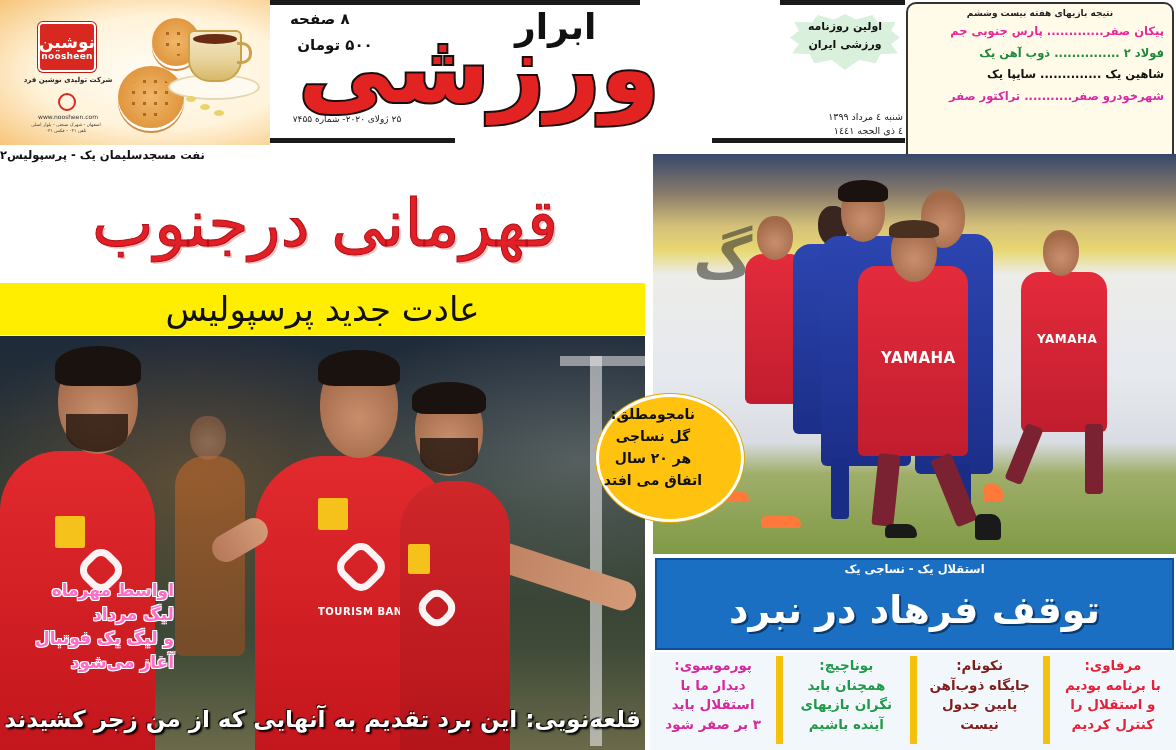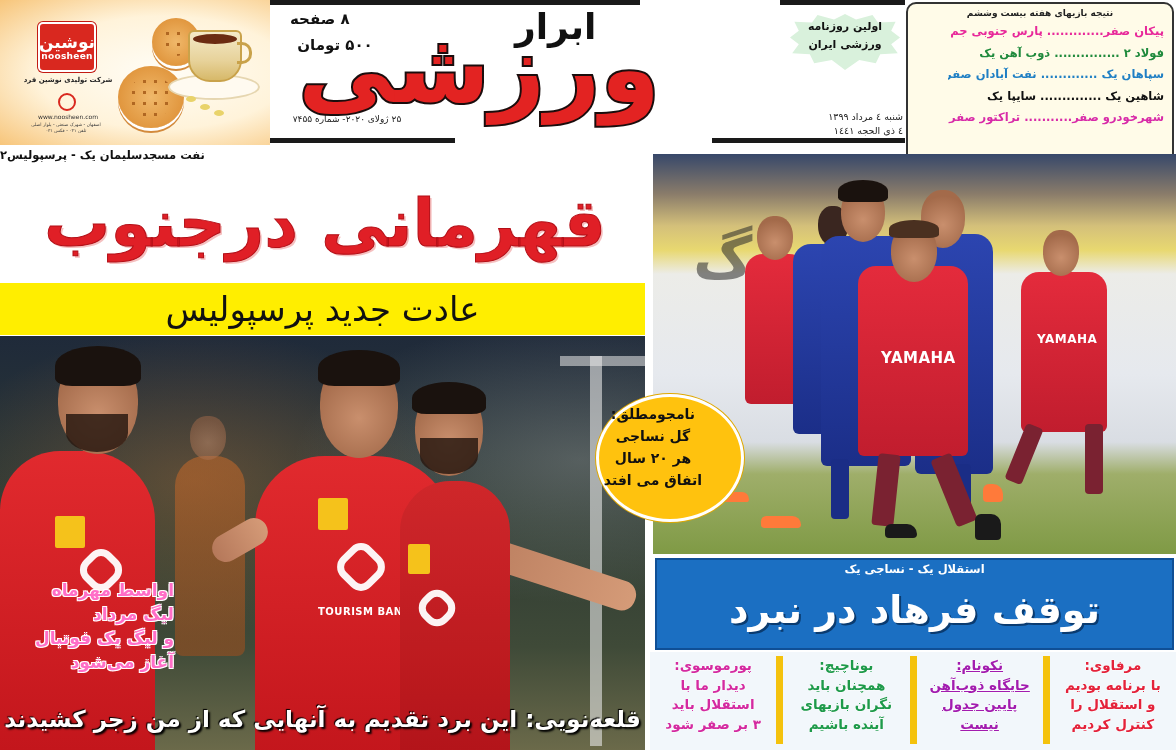--- a/index.html
+++ b/index.html
@@ -85,21 +85,21 @@
     background: #fffbe8; border: 2px solid #333; border-radius: 10px;
     padding: 4px 8px 0 8px;
   }
   .results-title { text-align: center; font-size: 9px; font-weight: bold; color: #222; margin-bottom: 3px; }
   .result-row { font-size: 11.5px; font-weight: bold; line-height: 21.5px; white-space: nowrap; overflow: hidden; margin-left: 32px; }
 
   
   .supertitle { left: 0; top: 148px; width: 650px; text-align: left; font-size: 11.5px; font-weight: bold; color: #111; padding-right: 110px; }
   .headline {
     left: 0; top: 168px; width: 650px; text-align: center;
-    font-size: 66px; font-weight: bold; line-height: 112px; color: #e01f26;
+    font-size: 66px; font-weight: normal; line-height: 112px; color: #e01f26;
     -webkit-text-stroke: 1px #b30f17;
     text-shadow: 2px 2px 0 #f5c0c0;
   }
   .yellow-band { left: 0; top: 283px; width: 645px; height: 52px; background: #ffee00; }
   .yellow-band-text { left: 0; top: 283px; width: 645px; height: 52px; text-align: center; font-size: 34px; line-height: 52px; color: #111; }
 
   
   .photo-left {
     left: 0; top: 336px; width: 645px; height: 414px;
     background:
@@ -165,21 +165,21 @@
     left: 655px; top: 578px; width: 519px; text-align: center;
     font-size: 38px; font-weight: bold; line-height: 64px; color: #fff;
     text-shadow: 2px 2px 0 #0a3b70;
   }
 
   
   .quotes { left: 650px; top: 652px; width: 526px; height: 98px; display: flex; flex-direction: row; background: #f2f7fb; }
   .quote-col { flex: 1; position: relative; text-align: center; padding-top: 4px; font-weight: bold; font-size: 13.5px; line-height: 19.5px; }
   .quote-sep { width: 7px; background: #f4c20d; margin: 4px 0 6px; }
   .qc-red { color: #e4223a; }
-  .qc-blue { color: #a21caf; text-decoration: underline; }
+  .qc-blue { color: #7f1d1d; }
   .qc-green { color: #1e9a4a; }
   .qc-purple { color: #d42aa0; }
   .qc-text { text-shadow: 0 0 2px #fff, 0 0 2px #fff; }
 </style>
 </head>
 <body>
 
 <div class="abs ad-box">
   <div class="abs ad-logo">
     <span class="fa">نوشین</span>
@@ -224,21 +224,20 @@
 <div class="abs date-fa">
   <div>شنبه ٤ مرداد ۱۳۹۹</div>
   <div>٤ ذی الحجه ۱٤٤۱</div>
 </div>
 
 <div class="abs results-box">
   <div class="results-title">نتیجه بازیهای هفته بیست وششم</div>
   <div id="results-rows">
       <div class="result-row" style="color: rgb(232, 40, 154);">پیکان صفر............. پارس جنوبی جم صفر</div>
       <div class="result-row" style="color: rgb(31, 138, 60);">فولاد ۲ ............... ذوب آهن یک</div>
-      <div class="result-row" style="color: rgb(31, 127, 196);">سپاهان یک ............. نفت آبادان صفر</div>
       <div class="result-row" style="color: rgb(17, 17, 17);">شاهین یک .............. سایپا یک</div>
       <div class="result-row" style="color: rgb(216, 42, 168);">شهرخودرو صفر........... تراکتور صفر</div>
     </div>
 </div>
 
 <div class="abs supertitle">نفت مسجدسلیمان یک - پرسپولیس۲</div>
 <div class="abs headline">قهرمانی درجنوب</div>
 <div class="abs yellow-band"></div>
 <div class="abs yellow-band-text">عادت جدید پرسپولیس</div>
 

